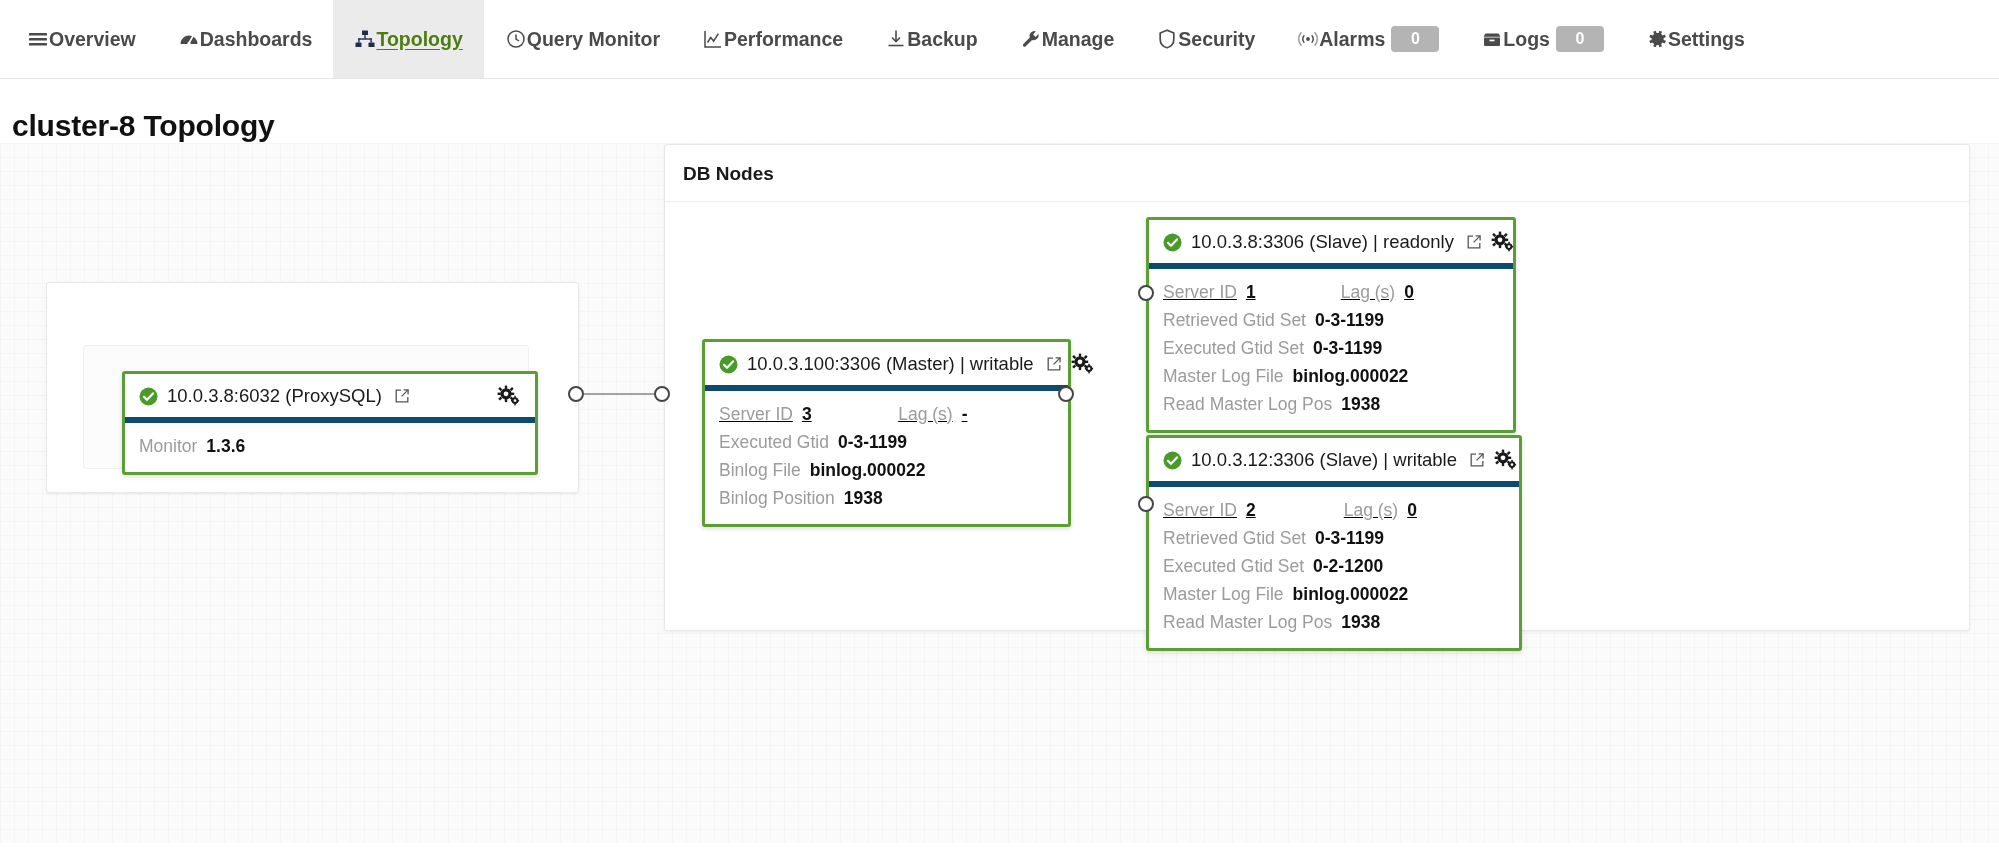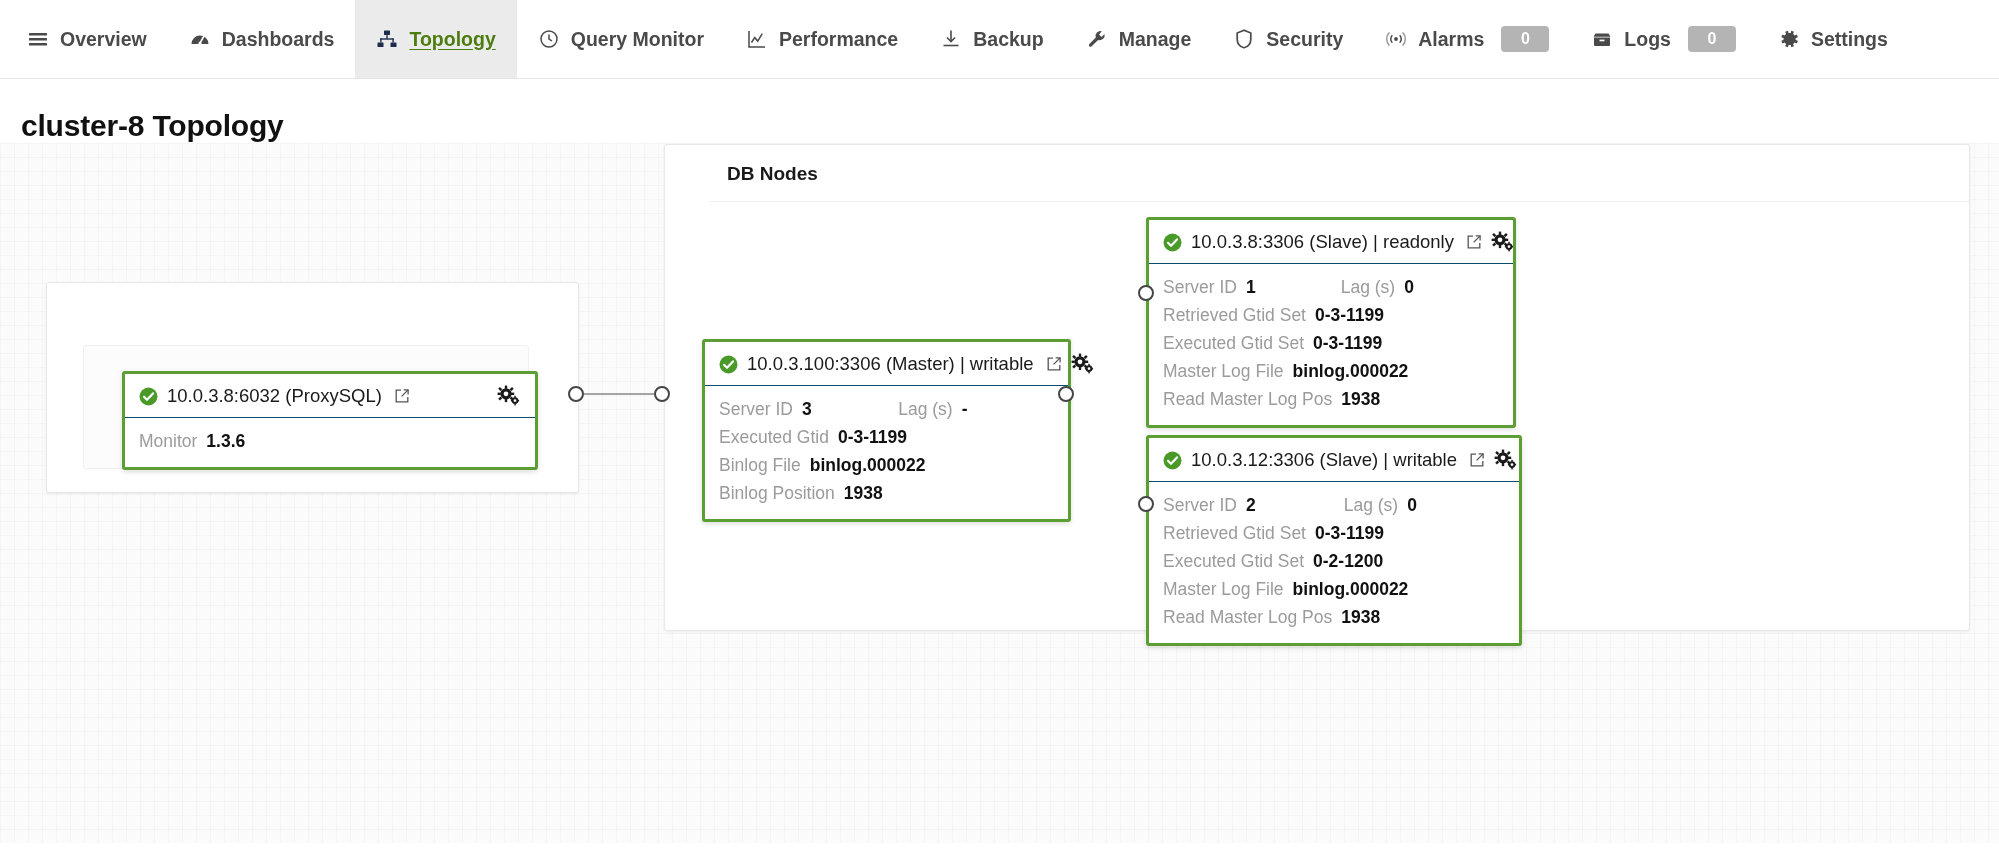--- a/index.html
+++ b/index.html
@@ -20,21 +20,20 @@
     display: flex;
     align-items: stretch;
     background: #ffffff;
     border-bottom: 1px solid #e4e4e4;
     padding-left: 6px;
     position: relative;
   }
   .nav-item {
     display: flex;
     align-items: center;
-    gap: 11px;
     padding: 0 21px;
     color: #4a4a4a;
     font-size: 19.5px;
     font-weight: bold;
     cursor: pointer;
     white-space: nowrap;
     text-decoration: none;
     user-select: none;
   }
   .nav-item.active {
@@ -67,21 +66,21 @@
     font-weight: bold;
     margin-left: 6px;
     padding: 0 8px;
   }
 
   
   .page-title {
     font-size: 30px;
     font-weight: bold;
     color: #111111;
-    padding: 30px 0 0 21px;
+    padding: 30px 0 0 12px;
     letter-spacing: -0.2px;
   }
 
   
   .canvas {
     position: relative;
     width: 1999px;
     height: 700px;
     background-color: #fbfbfb;
     background-image:
@@ -98,21 +97,20 @@
     pointer-events: none;
   }
 
   
   .group-panel {
     position: absolute;
     background: #ffffff;
     border: 1px solid #e8e8e8;
     border-radius: 3px;
     box-shadow: 0 1px 3px rgba(0,0,0,0.06);
-    padding-left: 44px;
   }
   .group-title {
     font-size: 19px;
     font-weight: bold;
     color: #1a1a1a;
     padding: 18px 0 16px 18px;
     border-bottom: 1px solid #eeeeee;
   }
   #panel-lb  { left: 46px;  top: 139px; width: 533px;  height: 211px; }
   #panel-db  { left: 664px; top: 1px;   width: 1306px; height: 487px; }
@@ -133,21 +131,21 @@
     background: #ffffff;
     border: 3px solid #5a9e34;
     border-radius: 3px;
     box-shadow: 0 2px 5px rgba(0,0,0,0.13);
     z-index: 5;
   }
   .node-head {
     display: flex;
     align-items: center;
     padding: 11px 14px 10px 14px;
-    border-bottom: 1px solid #0c4a6e;
+    border-bottom: 6px solid #0c4a6e;
     gap: 9px;
   }
   .status-dot {
     width: 19px; height: 19px;
     flex: 0 0 19px;
     display: inline-flex;
   }
   .node-name {
     font-size: 18.5px;
     color: #1a1a1a;
@@ -181,21 +179,21 @@
     white-space: nowrap;
   }
   .prop-key {
     color: #9b9b9b;
     margin-right: 9px;
   }
   .prop-val {
     color: #111111;
     font-weight: bold;
   }
-  .prop-row.two-col { justify-content: flex-start; }
+  .prop-row.two-col { justify-content: flex-start; text-decoration: underline; }
   .prop-spacer { flex: 1 1 auto; min-width: 18px; }
 
   
   .collapse-tab {
     position: absolute;
     width: 78px; height: 31px;
     background: #3a444c;
     border-radius: 3px;
     display: flex;
     align-items: center;

